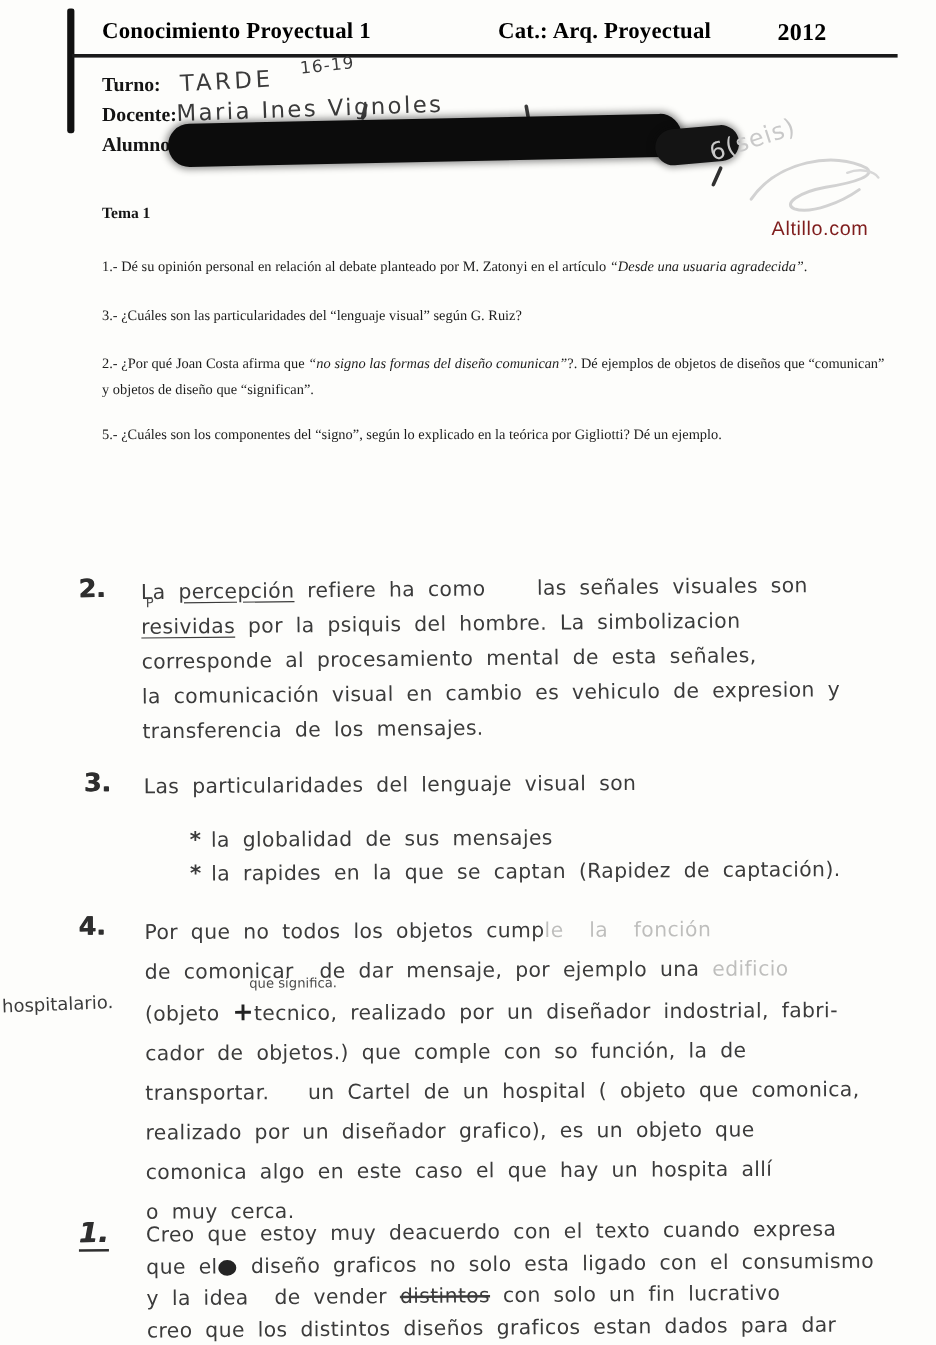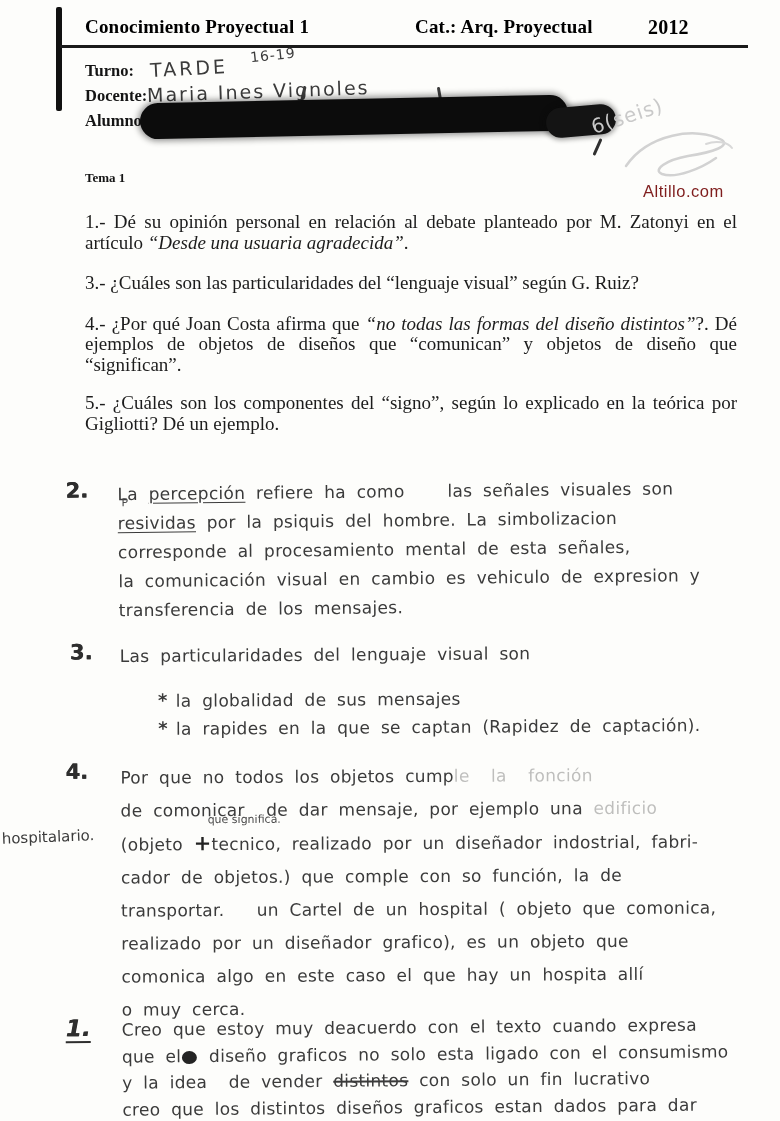--- a/index.html
+++ b/index.html
@@ -29,21 +29,21 @@
   .peek1{left:302px;top:86px;transform:rotate(14deg);}
   .peek2{left:438px;top:87px;transform:rotate(-10deg);}
   .peek3{left:596px;top:138px;transform:rotate(24deg);height:18px;background:#303030;}
   
   .grade{position:absolute;left:590px;top:104px;font-size:20px;color:#c9c9c9;transform:rotate(-18deg);letter-spacing:1px;}
   .scribble{position:absolute;left:618px;top:122px;}
   .watermark{position:absolute;left:643px;top:170px;font-family:"Liberation Sans",sans-serif;font-size:16.5px;color:#7f1d1d;letter-spacing:.5px;margin-top:12px;}
   
   .tema{position:absolute;left:85px;top:170px;font-size:13px;font-weight:bold;color:#141414;}
   .questions{position:absolute;left:85px;top:212px;width:652px;}
-  .questions p{margin:0 0 20px 0;font-size:19px;line-height:20.5px;text-align:justify;color:#1c1c1c;}
+  .questions p{margin:0 0 20px 0;font-size:12px;line-height:20.5px;text-align:justify;color:#1c1c1c;}
   .questions p.q3{} .questions p.q4{margin-bottom:18px;} .questions p.q5{margin-bottom:0;}
   .it{font-style:italic;}
   
   .ans{position:absolute;}
   .ans .num{position:absolute;left:0;top:-2px;font-size:21px;font-weight:bold;color:#2e2e2e;text-shadow:.6px 0 currentColor;}
   .line{font-size:17px;letter-spacing:.3px;word-spacing:5px;white-space:pre;color:#3b3b3b;}
   .u{text-decoration:underline;text-underline-offset:3px;}
   .faded{opacity:.32;text-align:right;}
   .a2{left:66px;top:477px;width:710px;transform:rotate(-.6deg);}
   .a2 .line{margin-left:52px;line-height:29px;}
@@ -94,21 +94,21 @@
     <path d="M88,22 C98,18 110,20 114,26" fill="none" stroke="#d8d8d8" stroke-width="2" stroke-linecap="round"></path>
   </svg>
 
   <span class="watermark">Altillo.com</span>
 
   <div class="tema">Tema 1</div>
 
   <div class="questions">
     <p class="q1"><span>1.- Dé su opinión personal en relación al debate planteado por M. Zatonyi en el artículo </span><span class="it">“Desde una usuaria agradecida”</span><span>.</span></p>
     <p class="q3">3.- ¿Cuáles son las particularidades del “lenguaje visual” según G. Ruiz?</p>
-    <p class="q4"><span>4.- ¿Por qué Joan Costa afirma que </span><span class="it">“no todas las formas del diseño distintos”</span><span>?. Dé ejemplos de objetos de diseños que “comunican” y objetos de diseño que “significan”.</span></p>
+    <p class="q4"><span>2.- ¿Por qué Joan Costa afirma que </span><span class="it">“no signo las formas del diseño comunican”</span><span>?. Dé ejemplos de objetos de diseños que “comunican” y objetos de diseño que “significan”.</span></p>
     <p class="q5">5.- ¿Cuáles son los componentes del “signo”, según lo explicado en la teórica por Gigliotti? Dé un ejemplo.</p>
   </div>
 
   <div class="ans hand a2">
     <span class="num">2.</span>
     <span class="corr">P</span>
     <div class="line"><span>La </span><span class="u">percepción</span><span> refiere ha como    las señales visuales son</span></div>
     <div class="line"><span class="u">resividas</span><span> por la psiquis del hombre. La simbolizacion</span></div>
     <div class="line">corresponde al procesamiento mental de esta señales,</div>
     <div class="line">la comunicación visual en cambio es vehiculo de expresion y</div>

